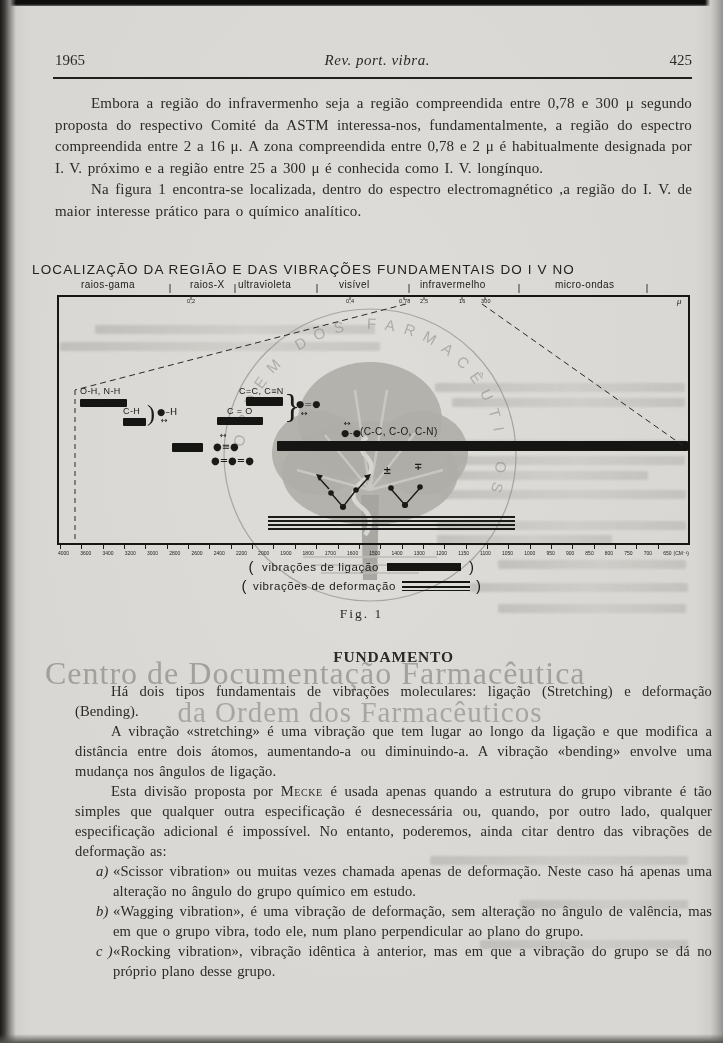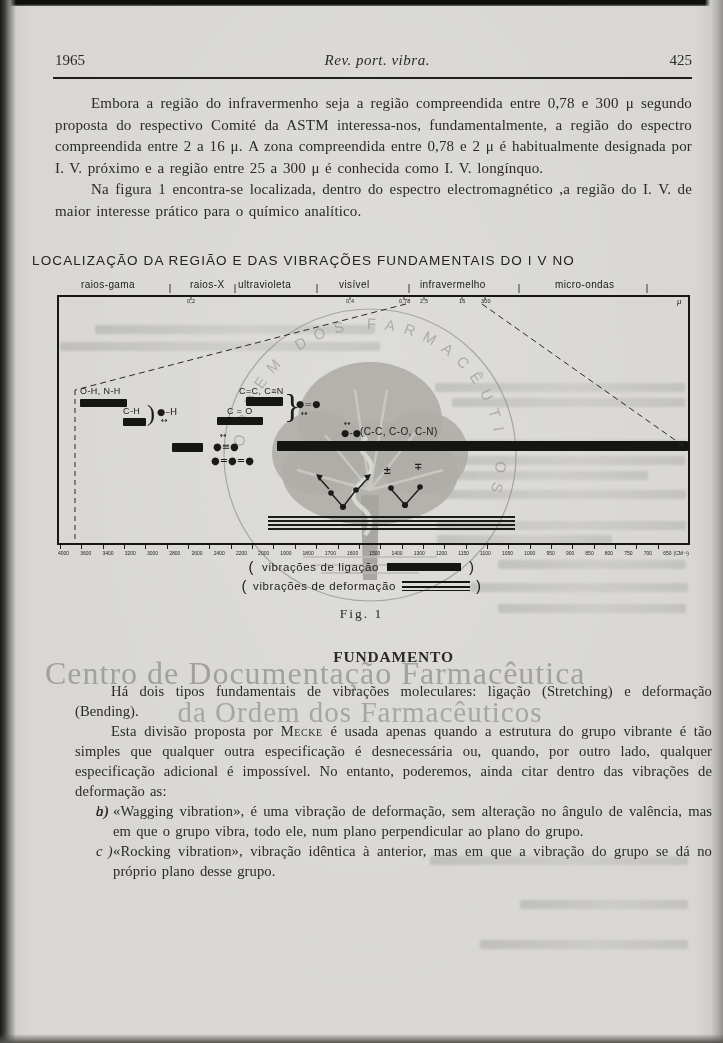--- a/index.html
+++ b/index.html
@@ -19,21 +19,21 @@
                background:linear-gradient(0deg,#55544f 0,rgba(214,213,209,0) 100%);}
   
   .header{position:absolute;left:55px;top:52px;width:637px;display:flex;justify-content:space-between;align-items:baseline;font-size:15px;z-index:2;}
   .journal{font-style:italic;letter-spacing:.5px;}
   .rule{position:absolute;left:53px;top:77px;width:639px;height:2px;background:#201f1d;z-index:2;}
   
   .intro{position:absolute;left:55px;top:93px;width:637px;font-size:15px;line-height:21.5px;
          text-align:justify;word-spacing:1.6px;letter-spacing:.15px;z-index:2;}
   .indent{text-indent:36px;}
   
-  .figtitle{position:absolute;left:0;top:253px;width:607px;text-align:center;z-index:2;
+  .figtitle{position:absolute;left:0;top:262px;width:607px;text-align:center;z-index:2;
             font-family:"Liberation Sans","DejaVu Sans",sans-serif;font-size:13.5px;line-height:15px;letter-spacing:1.1px;color:#24231f;}
   
   .fig{position:absolute;left:57px;top:277px;width:689px;height:292px;z-index:3;
        font-family:"Liberation Sans","DejaVu Sans",sans-serif;color:#1b1a18;}
   .fig .region{position:absolute;top:2px;font-size:10px;letter-spacing:.4px;white-space:nowrap;}
   .figbox{position:absolute;left:0;top:18px;width:629px;height:246px;border:2px solid #171614;}
   .wl{position:absolute;top:21px;font-size:5.5px;letter-spacing:.2px;}
   .wl-unit{position:absolute;top:20px;font-size:8px;font-style:italic;}
   .bar{position:absolute;background:#151513;border-radius:1px;}
   .striped{position:absolute;background:repeating-linear-gradient(180deg,#1b1b19 0,#1b1b19 1.8px,rgba(0,0,0,0) 1.8px,rgba(0,0,0,0) 4px);}
@@ -255,23 +255,25 @@
     <span class="paren">)</span>
   </div>
   <div class="caption">Fig. 1</div>
 
   <div class="stamp1">Centro de Documentação Farmacêutica</div>
   <div class="stamp2">da Ordem dos Farmacêuticos</div>
 
   <div class="fund">
     <h2>FUNDAMENTO</h2>
     <p class="indent" style="margin:0;">Há dois tipos fundamentais de vibrações moleculares: ligação (Stretching) e deformação (Bending).</p>
+    <p class="indent" style="margin:0;">A vibração «stretching» é uma vibração que tem lugar ao longo da ligação e que modifica a distância entre dois átomos, aumentando-a ou diminuindo-a. A vibração «bending» envolve uma mudança nos ângulos de ligação.</p>
     <p class="indent" style="margin:0;"><span>Esta divisão proposta por </span><span class="smallcaps">Mecke</span><span> é usada apenas quando a estrutura do grupo vibrante é tão simples que qualquer outra especificação é desnecessária ou, quando, por outro lado, qualquer especificação adicional é impossível. No entanto, poderemos, ainda citar dentro das vibrações de deformação as:</span></p>
     <div class="item">
       <span class="item-marker">a)</span>
+      <span>«Scissor vibration» ou muitas vezes chamada apenas de deformação. Neste caso há apenas uma alteração no ângulo do grupo químico em estudo.</span>
     </div>
     <div class="item">
       <span class="item-marker">b)</span>
       <span>«Wagging vibration», é uma vibração de deformação, sem alteração no ângulo de valência, mas em que o grupo vibra, todo ele, num plano perpendicular ao plano do grupo.</span>
     </div>
     <div class="item">
       <span class="item-marker">c )</span>
       <span>«Rocking vibration», vibração idêntica à anterior, mas em que a vibração do grupo se dá no próprio plano desse grupo.</span>
     </div>
   </div>

